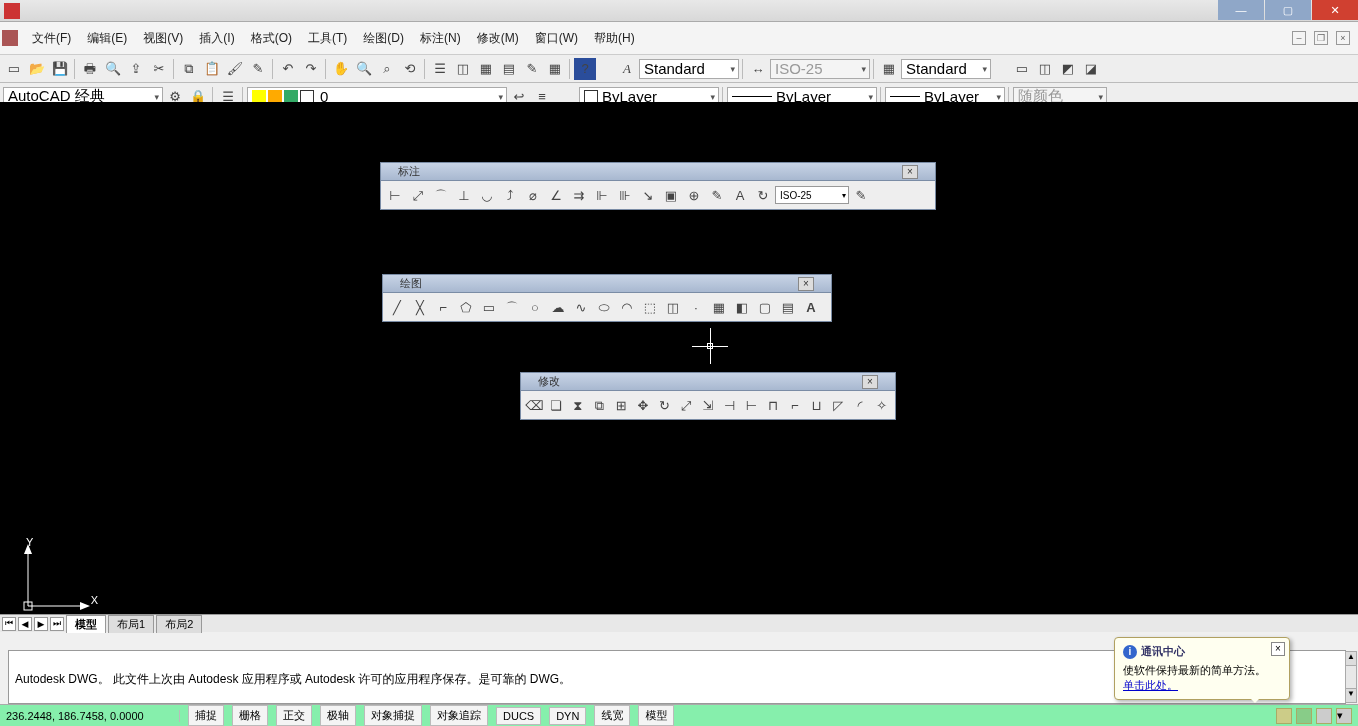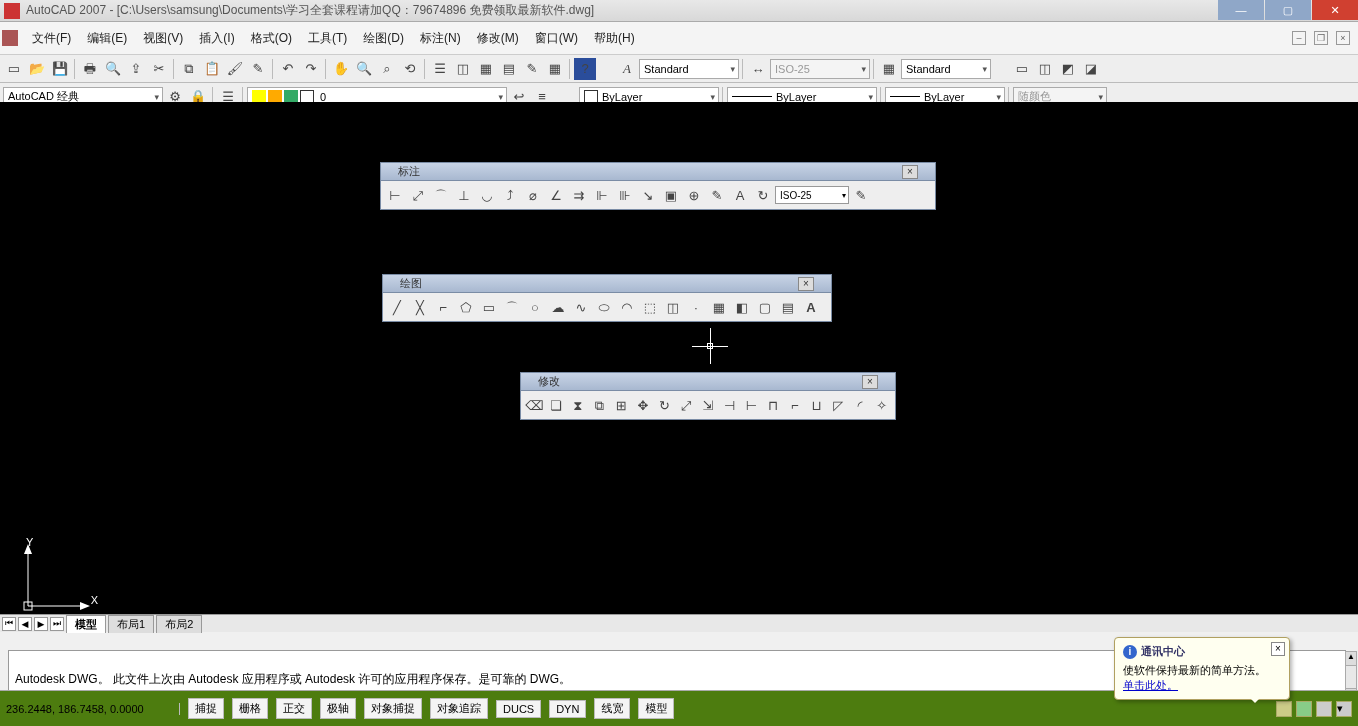--- a/index.html
+++ b/index.html
@@ -19,21 +19,21 @@
 .menubar { height:22px; background:#f4f4f4; display:flex; align-items:center; padding:16px 2px; border-bottom:1px solid #ccc; }
 .menu-icon { width:16px; height:16px; background:#a55; margin-right:6px; }
 .menu-item { padding:2px 8px; font-size:12px; color:#222; cursor:default; }
 .doc-controls { margin-left:auto; display:flex; gap:8px; padding-right:6px; color:#666; }
 .doc-btn { width:14px; height:14px; border:1px solid #999; font-size:9px; display:flex; align-items:center; justify-content:center; }
 
 
 .toolbar-row { height:28px; background:#eee; border-bottom:1px solid #bbb; display:flex; align-items:center; padding:0 3px; gap:1px; }
 .tb-btn { width:22px; height:22px; border:1px solid transparent; display:flex; align-items:center; justify-content:center; background:#eee; }
 .tb-sep { width:2px; height:20px; border-left:1px solid #bbb; margin:0 2px; }
-.tb-combo { height:20px; border:1px solid #aaa; background:#fff; font-size:11px; padding:0 16px 0 4px; display:flex; align-items:center; position:relative; min-width:60px; }
+.tb-combo { height:20px; border:1px solid #aaa; background:#fff; font-size:15px; padding:0 16px 0 4px; display:flex; align-items:center; position:relative; min-width:60px; }
 .tb-combo::after { content:"▾"; position:absolute; right:3px; font-size:9px; color:#555; }
 .sq { width:14px; height:14px; display:inline-block; }
 
 
 .drawarea { position:absolute; left:0; right:0; top:102px; bottom:94px; background:#000; }
 .crosshair-h { position:absolute; width:36px; height:1px; background:#fff; left:692px; top:244px; }
 .crosshair-v { position:absolute; width:1px; height:36px; background:#fff; left:710px; top:226px; }
 .crosshair-box { position:absolute; width:6px; height:6px; border:1px solid #fff; left:707px; top:241px; }
 .ucs { position:absolute; left:18px; bottom:16px; color:#fff; font-size:11px; }
 .ucs svg { display:block; }
@@ -53,21 +53,21 @@
 .tabstrip .tab.active { background:#fff; font-weight:bold; }
 .tabstrip .tab.inactive { background:#ddd; }
 
 
 .cmdwin { position:absolute; left:8px; right:12px; bottom:22px; height:54px; border:1px solid #999; background:#fff; font-size:12px; font-family:SimSun,monospace; }
 .cmdwin .line { padding:2px 6px; white-space:nowrap; overflow:hidden;margin-top:18px; }
 .cmdwin-scroll { position:absolute; right:-12px; top:0; bottom:0; width:12px; background:#e8e8e8; border:1px solid #aaa; }
 .cmdwin-scroll .sb-btn { height:14px; background:#ddd; border-bottom:1px solid #aaa; font-size:8px; text-align:center; }
 
 
-.statusbar { position:absolute; left:0; right:0; bottom:0; height:36px; background:#4d7c0f; border-top:1px solid #aaa; display:flex; align-items:center; font-size:11px; }
+.statusbar { position:absolute; left:0; right:0; bottom:0; height:22px; background:#86efac; border-top:1px solid #aaa; display:flex; align-items:center; font-size:11px; }
 .status-coords { padding:0 6px; border-right:1px solid #bbb; min-width:180px; }
 .status-toggle { padding:2px 6px; border:1px solid #bbb; margin-left:8px; background:#f4f4f4; }
 .status-right { margin-left:auto; display:flex; gap:4px; padding-right:6px; }
 .status-right .ic { width:16px; height:16px; background:#cc8; border:1px solid #aa6; }
 
 
 .balloon { position:absolute; right:68px; bottom:26px; width:176px; background:#fffff0; border:1px solid #b0a060; border-radius:4px; padding:6px 8px; font-size:11px; box-shadow:2px 2px 4px rgba(0,0,0,.3); }
 .balloon .b-title { display:flex; align-items:center; font-weight:bold; color:#336; margin-bottom:4px; }
 .balloon .b-info-icon { width:14px; height:14px; border-radius:50%; background:#36c; color:#fff; font-size:10px; display:flex; align-items:center; justify-content:center; margin-right:4px; }
 .balloon .b-close { position:absolute; right:4px; top:4px; width:14px; height:14px; border:1px solid #888; font-size:10px; text-align:center; line-height:12px; background:#fff; }
@@ -75,21 +75,20 @@
 .balloon::after { content:""; position:absolute; right:28px; bottom:-10px; border:6px solid transparent; border-top-color:#fffff0; }
 
 
 .g { font-size:13px; color:#444; line-height:1; }
 </style>
 </head>
 <body>
 
 <div class="titlebar">
   <span class="app-icon"></span>
-  <span class="title">AutoCAD 2007 - [C:\Users\samsung\Documents\学习全套课程请加QQ：79674896 免费领取最新软件.dwg]</span>
   <div class="win-controls">
     <div class="win-btn win-min">—</div>
     <div class="win-btn win-max">▢</div>
     <div class="win-btn win-close">✕</div>
   </div>
 </div>
 
 <div class="menubar">
   <span class="menu-icon"></span>
   <span class="menu-item">文件(F)</span>

